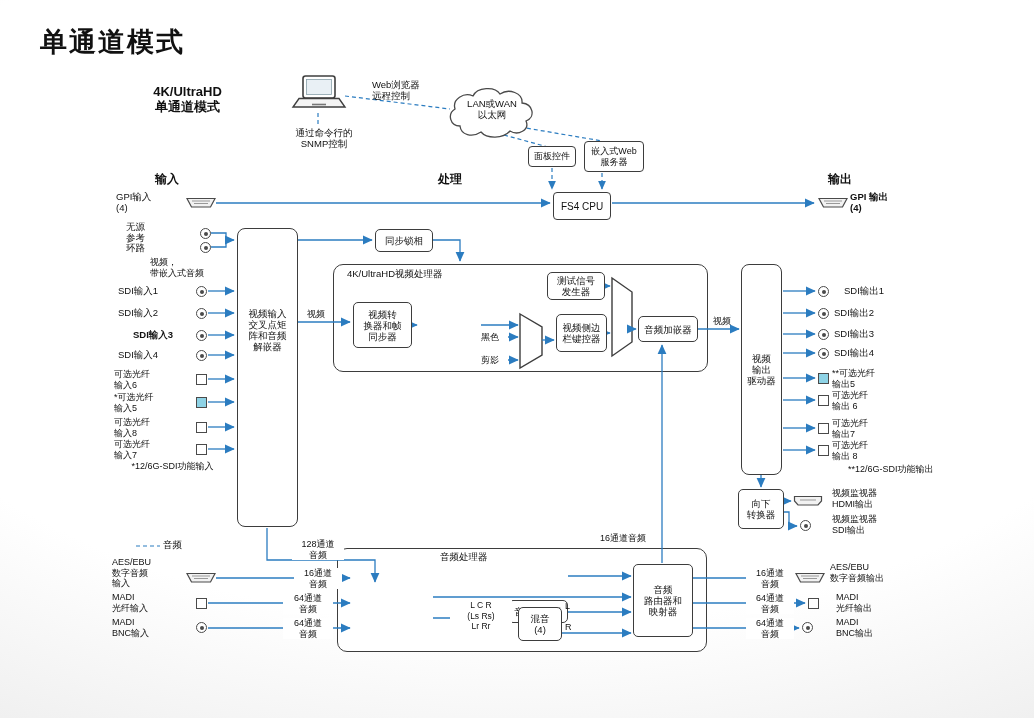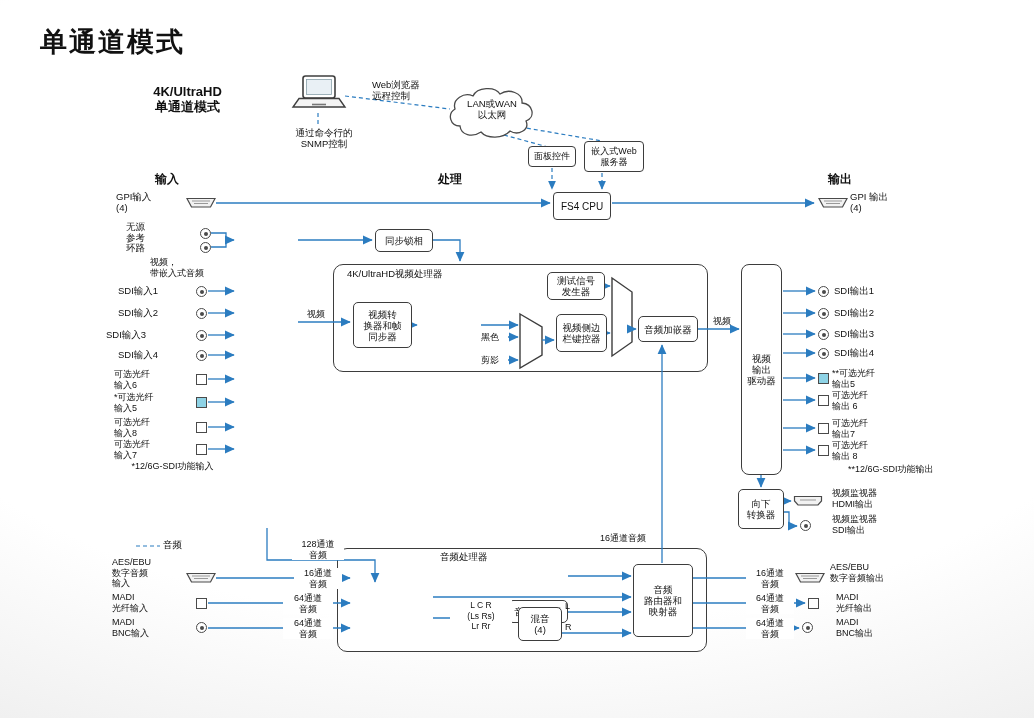--- a/index.html
+++ b/index.html
@@ -148,21 +148,21 @@
   <div class="lbl r" style="left:126px;top:222px;width:54px;">无源
 参考
 环路</div>
   <span class="bnc" style="left:200px;top:228px;"></span>
   <span class="bnc" style="left:200px;top:242px;"></span>
   <div class="lbl" style="left:150px;top:257px;width:90px;font-size:9px;">视频，
 带嵌入式音频</div>
 
   <div class="lbl r" style="left:118px;top:286px;width:72px;">SDI输入1</div>
   <div class="lbl r" style="left:118px;top:308px;width:72px;">SDI输入2</div>
-  <div class="lbl r" style="left:106px;top:330px;width:72px;">SDI输入3</div>
+  <div class="lbl r" style="left:133px;top:330px;width:72px;font-weight:bold;">SDI输入3</div>
   <div class="lbl r" style="left:118px;top:350px;width:72px;">SDI输入4</div>
   <span class="bnc" style="left:196px;top:286px;"></span>
   <span class="bnc" style="left:196px;top:308px;"></span>
   <span class="bnc" style="left:196px;top:330px;"></span>
   <span class="bnc" style="left:196px;top:350px;"></span>
 
   <div class="lbl r" style="left:114px;top:369px;width:76px;font-size:9px;">可选光纤
 输入6</div>
   <div class="lbl r" style="left:114px;top:392px;width:76px;font-size:9px;">*可选光纤
 输入5</div>
@@ -184,20 +184,24 @@
     <path d="M1,1.5 h28 l-4.5,8.5 h-19 z" fill="#f2f2f2" stroke="#4a4a4a" stroke-width="1.2"></path>
     <path d="M6,4 h18 M8,6.5 h14" stroke="#999" stroke-width="1"></path>
   </svg>
   <div class="lbl r" style="left:112px;top:592px;width:72px;font-size:9px;">MADI
 光纤输入</div>
   <span class="fiber" style="left:196px;top:598px;"></span>
   <div class="lbl r" style="left:112px;top:617px;width:72px;font-size:9px;">MADI
 BNC输入</div>
   <span class="bnc" style="left:196px;top:622px;"></span>
 
+  <div class="box" style="left:237px;top:228px;width:61px;height:299px;border-radius:8px;padding-bottom:96px;">视频输入
+交叉点矩
+阵和音频
+解嵌器</div>
   <div class="box" style="left:375px;top:229px;width:58px;height:23px;">同步锁相</div>
   <div class="lbl" style="left:347px;top:269px;width:160px;">4K/UltraHD视频处理器</div>
   <div class="box" style="left:353px;top:302px;width:59px;height:46px;">视频转
 换器和帧
 同步器</div>
   <div class="box" style="left:547px;top:272px;width:58px;height:28px;">测试信号
 发生器</div>
   <div class="lbl r" style="left:481px;top:332px;width:25px;font-size:9px;">黑色</div>
   <div class="lbl r" style="left:481px;top:355px;width:25px;font-size:9px;">剪影</div>
   <div class="box" style="left:556px;top:314px;width:51px;height:38px;">视频侧边
@@ -233,31 +237,31 @@
   <div class="lbl c wbg" style="left:283px;top:618px;width:50px;font-size:9px;">64通道
 音频</div>
   <div class="lbl r" style="left:600px;top:533px;width:58px;font-size:9px;">16通道音频</div>
   <div class="lbl c wbg" style="left:746px;top:568px;width:48px;font-size:9px;">16通道
 音频</div>
   <div class="lbl c wbg" style="left:746px;top:593px;width:48px;font-size:9px;">64通道
 音频</div>
   <div class="lbl c wbg" style="left:746px;top:618px;width:48px;font-size:9px;">64通道
 音频</div>
 
-  <div class="lbl" style="left:850px;top:192px;width:62px;">GPI 输出
+  <div class="lbl" style="left:850px;top:192px;width:62px;font-weight:bold;">GPI 输出
 (4)</div>
   <svg class="icon" style="left:818px;top:197px;" width="30" height="12" viewBox="0 0 30 12">
     <path d="M1,1.5 h28 l-4.5,8.5 h-19 z" fill="#f2f2f2" stroke="#4a4a4a" stroke-width="1.2"></path>
     <path d="M6,4 h18 M8,6.5 h14" stroke="#999" stroke-width="1"></path>
   </svg>
   <span class="bnc" style="left:818px;top:286px;"></span>
   <span class="bnc" style="left:818px;top:308px;"></span>
   <span class="bnc" style="left:818px;top:329px;"></span>
   <span class="bnc" style="left:818px;top:348px;"></span>
-  <div class="lbl" style="left:834px;top:286px;width:60px;">SDI输出1</div>
+  <div class="lbl" style="left:834px;top:286px;width:60px;text-align:center;">SDI输出1</div>
   <div class="lbl" style="left:834px;top:308px;width:60px;">SDI输出2</div>
   <div class="lbl" style="left:834px;top:329px;width:60px;">SDI输出3</div>
   <div class="lbl" style="left:834px;top:348px;width:60px;">SDI输出4</div>
   <span class="fiber filled" style="left:818px;top:373px;"></span>
   <span class="fiber" style="left:818px;top:395px;"></span>
   <span class="fiber" style="left:818px;top:423px;"></span>
   <span class="fiber" style="left:818px;top:445px;"></span>
   <div class="lbl" style="left:832px;top:368px;width:70px;font-size:9px;">**可选光纤
 输出5</div>
   <div class="lbl" style="left:832px;top:390px;width:70px;font-size:9px;">可选光纤

